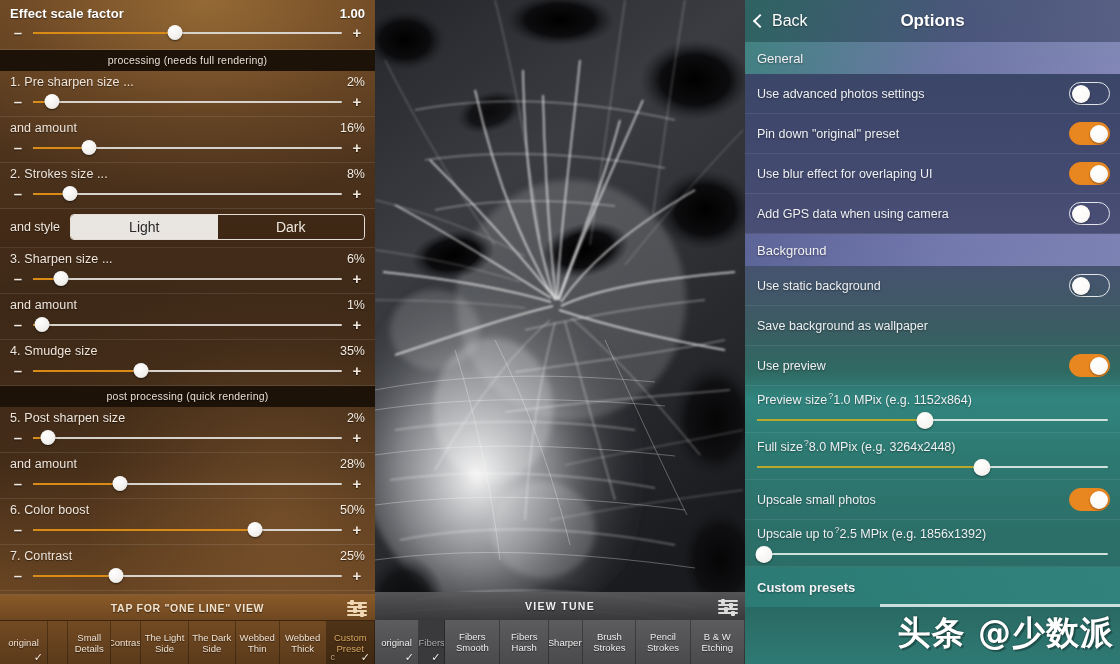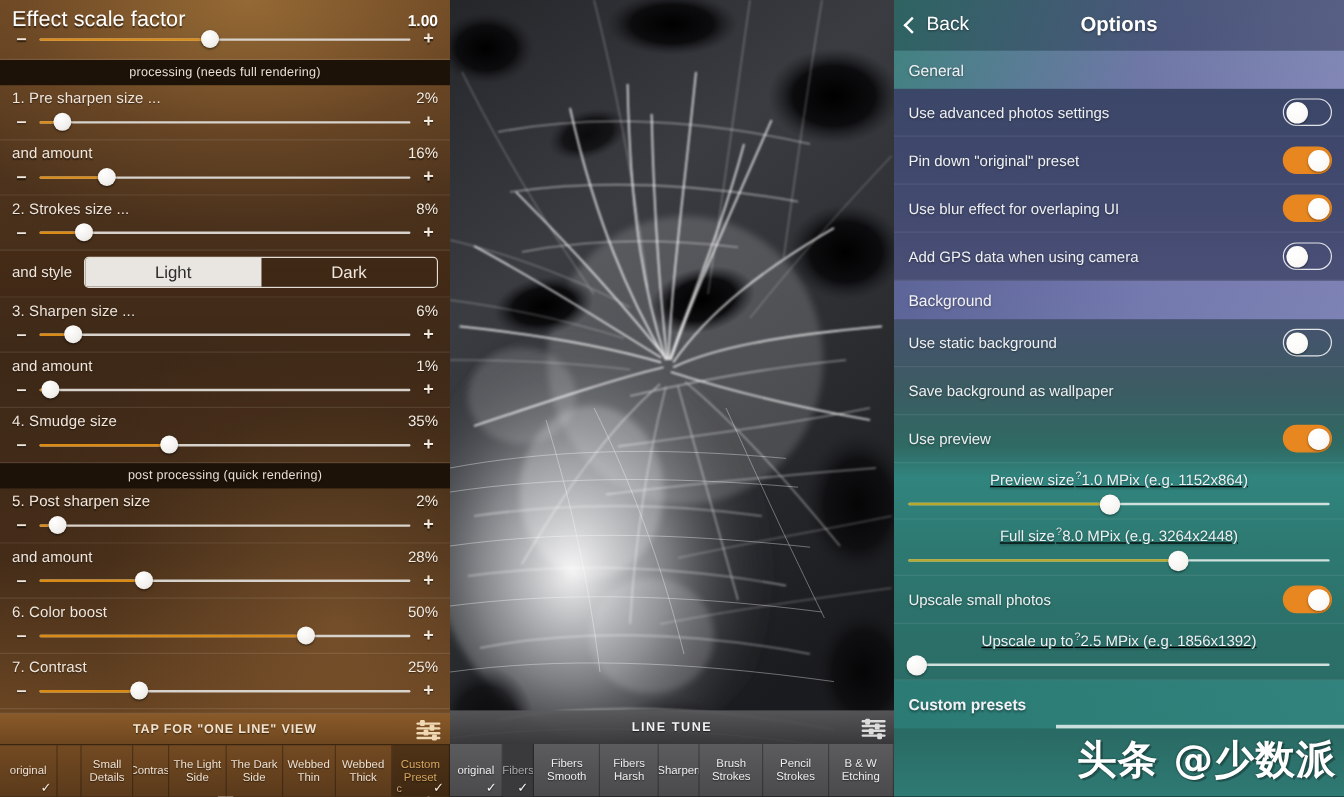--- a/index.html
+++ b/index.html
@@ -33,21 +33,21 @@
   }
   .srow-top {
     display: flex; align-items: baseline; justify-content: space-between;
     height: 17px;
   }
   .srow-label {
     font-size: 12.5px; color: #f0e6dc; letter-spacing: 0.1px;
     text-shadow: 0 1px 1px rgba(0,0,0,0.5);
     white-space: nowrap;
   }
-  .srow-label.bold { font-weight: normal; color: #fff; font-size: 18px; }
+  .srow-label.bold { font-weight: bold; color: #fff; font-size: 13px; }
   .srow-val {
     font-size: 12.5px; color: #f4ece2; font-weight: 500;
     text-shadow: 0 1px 1px rgba(0,0,0,0.5);
   }
   .srow-val.bold { font-weight: bold; color: #fff; font-size: 13px; }
 
   .srow-slider {
     position: relative;
     height: 19px;
     display: flex; align-items: center;
@@ -264,21 +264,21 @@
     background: radial-gradient(circle at 35% 30%, #ffffff 0%, #fbfaf8 60%, #efece8 100%);
     box-shadow: 0 1px 2px rgba(0,0,0,0.4);
   }
   .toggle.off .tk { left: 1.5px; }
   .toggle.on .tk { right: 1.5px; }
 
   .opt-slider-row {
     position: relative; height: 47px; padding: 5px 12px 6px 12px;
     border-bottom: 1px solid rgba(255,255,255,0.08);
   }
-  .osr-top { display: flex; align-items: baseline; justify-content: center; height: 20px; text-decoration: underline; }
+  .osr-top { display: flex; align-items: baseline; justify-content: flex-start; height: 20px; }
   .osr-value { font-size: 12.5px; color: #eef0f2; text-shadow: 0 1px 2px rgba(0,0,0,0.4); }
   .osr-track-wrap { position: relative; height: 18px; display: flex; align-items: center; }
   .osr-track { position: absolute; left: 0; right: 0; height: 2px; background: #cfe0dd; border-radius: 1px; }
   .osr-fill { position: absolute; left: 0; height: 2px; background: #b9a829; border-radius: 1px; }
   .osr-knob {
     position: absolute; width: 17px; height: 17px; border-radius: 50%;
     background: radial-gradient(circle at 35% 30%, #ffffff 0%, #f6f5f2 60%, #e6e3de 100%);
     box-shadow: 0 1px 2px rgba(0,0,0,0.45);
     transform: translateX(-50%);
   }
@@ -667,21 +667,21 @@
         <path d="M80,350 C100,415 115,480 125,560"></path>
         <path d="M230,340 C255,395 280,450 312,515"></path>
       </g>
 
       <ellipse cx="118" cy="410" rx="60" ry="72" fill="#ffffff" opacity="0.22" filter="url(#soft2)"></ellipse>
       <ellipse cx="168" cy="530" rx="52" ry="48" fill="#ffffff" opacity="0.16" filter="url(#soft2)"></ellipse>
       <ellipse cx="60" cy="330" rx="45" ry="40" fill="#ffffff" opacity="0.15" filter="url(#soft2)"></ellipse>
     </svg>
 
     <div class="fine-tune-bar">
-      <span class="fine-tune-text">LINE TUNE</span>
+      <span class="fine-tune-text">VIEW TUNE</span>
       <span class="ft-icon">
           <i></i>
           <i></i>
           <i></i>
           <i></i>
         </span>
     </div>
 
     <div class="fx-strip">
       <div class="fx-cell" style="flex:0 0 44px;">

